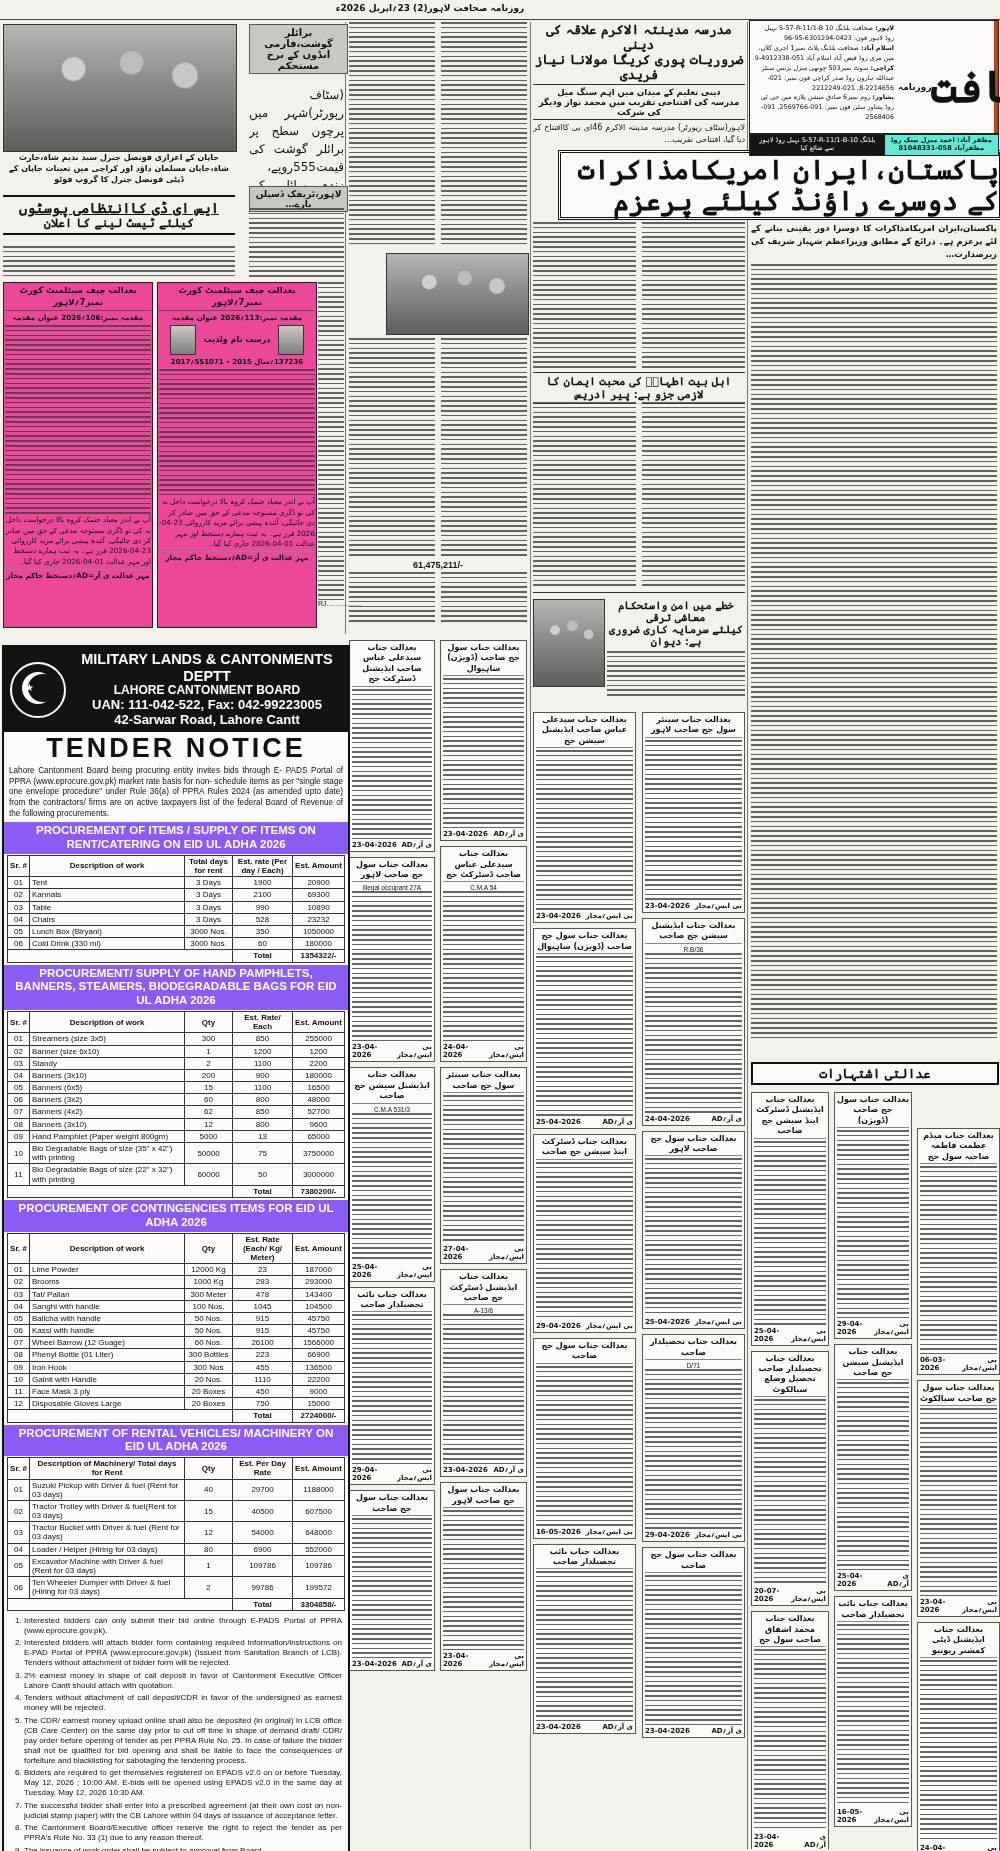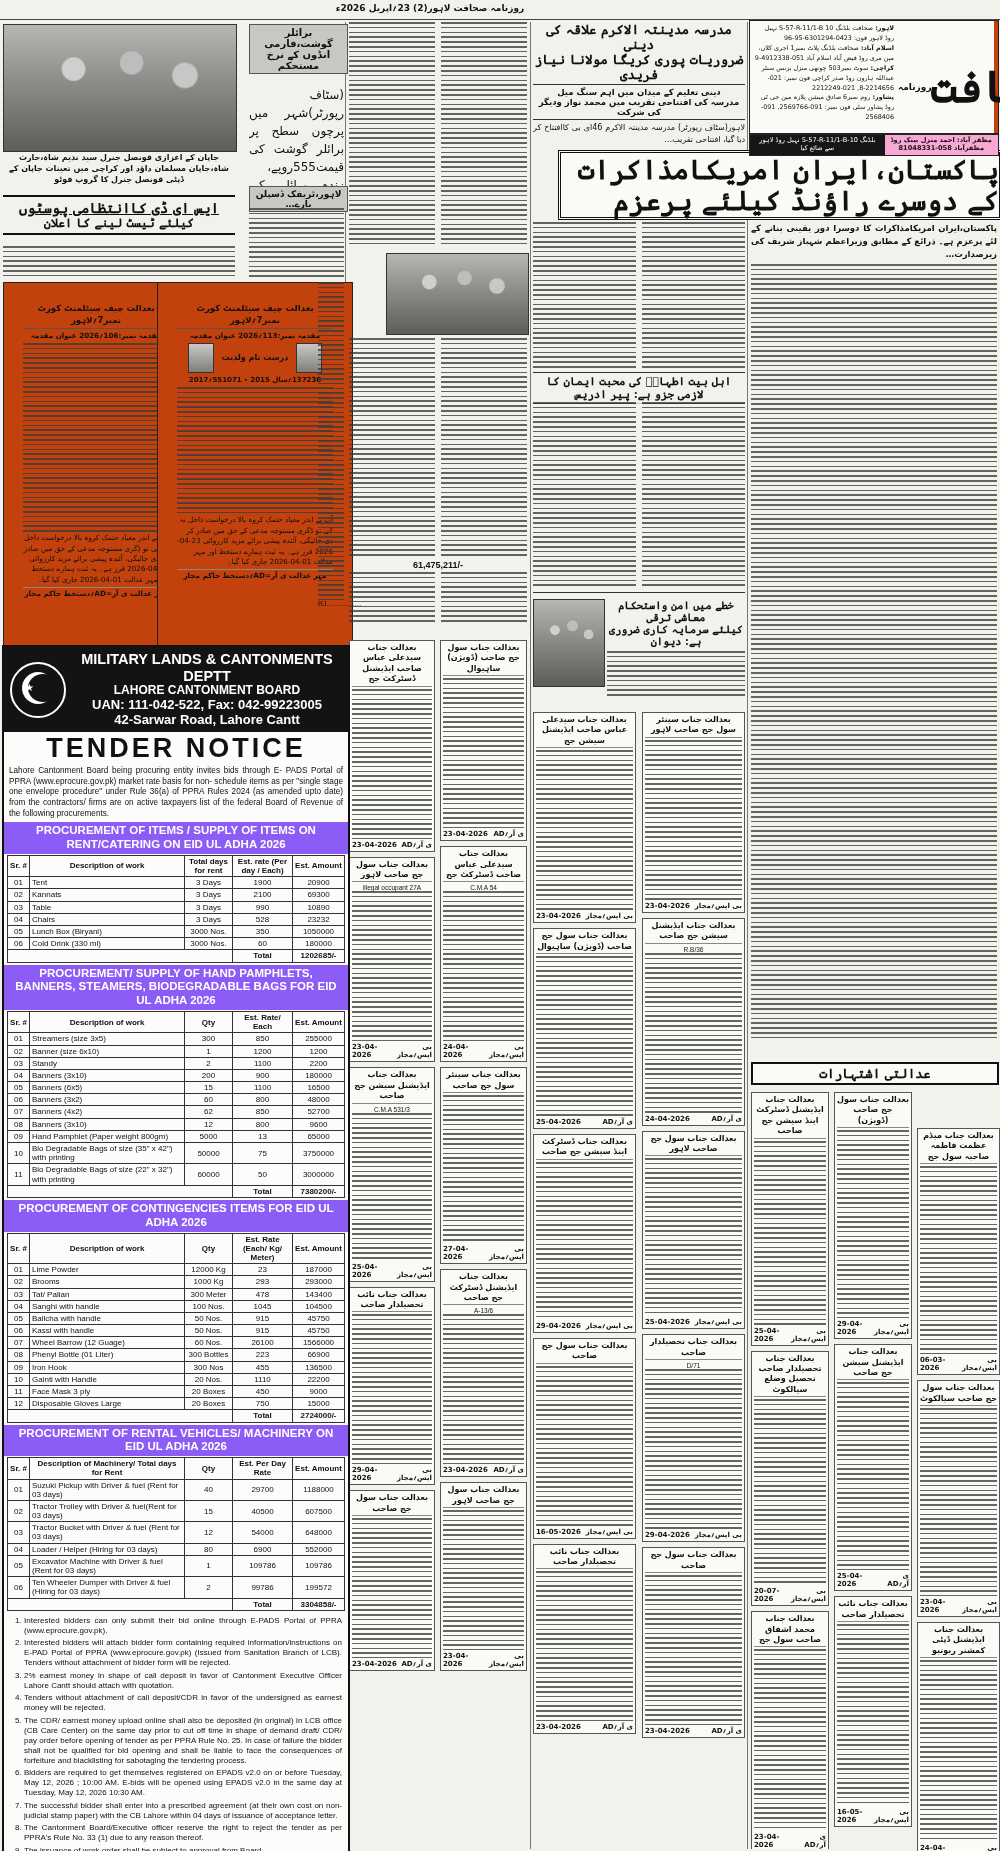--- a/index.html
+++ b/index.html
@@ -28,27 +28,27 @@
   
   .masthead{border:1.5px solid #222;background:#fbfaf7;display:flex;flex-direction:row;}
   .contacts{flex:1;padding:3px 4px;font-size:6.4px;line-height:1.55;direction:rtl;text-align:right;}
   .contacts .city{font-weight:bold;}
   .logoblock{width:96px;border-right:4px solid #c2410c;display:flex;align-items:center;justify-content:flex-start;padding-top:20px;}
   .logo-small{font-size:9px;font-weight:bold;}
   .logo-main{font-family:"DejaVu Serif",serif;font-size:44px;font-weight:900;line-height:1.0;letter-spacing:-2px;}
   .tagline{font-size:6px;border:1px solid #666;background:#e9e7e2;padding:1px 2px;margin-top:2px;text-align:center;direction:rtl;}
   .pubstrip{display:flex;border:1px solid #222;font-size:6.6px;line-height:1.2;}
   .pubstrip .blk{background:#161616;color:#fff;flex:1.2;padding:2px 4px;direction:rtl;text-align:center;}
-  .pubstrip .wht{background:#f9a8d4;color:#111;flex:1;padding:2px 4px;direction:rtl;text-align:center;font-weight:bold;}
+  .pubstrip .wht{background:#5eead4;color:#111;flex:1;padding:2px 4px;direction:rtl;text-align:center;font-weight:bold;}
   
   .mainhead{border:3px double #111;background:#fbfaf7;display:flex;align-items:center;justify-content:center;
             font-size:27px;font-weight:900;direction:rtl;font-family:"DejaVu Serif",serif;}
   .h2box{font-weight:900;direction:rtl;text-align:center;font-family:"DejaVu Serif",serif;}
   
-  .cbox{border:1.5px solid #222;background:#c2410c;padding:19px;font-size:7.2px;direction:rtl;text-align:right;line-height:1.45;}
+  .cbox{border:1.5px solid #222;background:#ec4899;padding:1px;font-size:7.2px;direction:rtl;text-align:right;line-height:1.45;}
   .cbox .ch{font-weight:bold;text-align:center;font-size:8.5px;border-bottom:1px solid #555;padding-bottom:1px;margin-bottom:2px;}
   .cbox .cc{font-weight:bold;text-align:center;margin-bottom:2px;}
   .cbox .cf{font-weight:bold;text-align:center;margin-top:2px;border-top:1px solid #888;padding-top:1px;}
   
   .adcol{position:absolute;display:flex;flex-direction:column;gap:5px;overflow:hidden;}
   .ad{border:1px solid #555;background:#fbfaf7;padding:2px;}
   .ad-h{font-weight:bold;font-size:8px;direction:rtl;text-align:center;line-height:1.3;border-bottom:1px solid #888;padding-bottom:1px;margin-bottom:2px;}
   .ad-en{font-size:6.5px;font-family:"Liberation Sans",sans-serif;text-align:center;}
   .ad-f{display:flex;justify-content:space-between;font-size:7px;font-weight:bold;margin-top:2px;direction:ltr;}
   .ad-f .g{direction:rtl;}
@@ -521,21 +521,21 @@
             <tr>
               <td>06</td>
               <td class="c1">Cold Drink (330 ml)</td>
               <td>3000 Nos.</td>
               <td>60</td>
               <td>180000</td>
             </tr>
             <tr>
               <td class="sp" colspan="3"></td>
               <td class="tlab">Total</td>
-              <td class="tval">1202685/-</td>
+              <td class="tval">1354322/-</td>
             </tr>
           </tbody>
         </table>
       </div>
 
     <div class="ttitle">PROCUREMENT/ SUPPLY OF HAND PAMPHLETS, BANNERS, STEAMERS, BIODEGRADABLE BAGS FOR EID UL ADHA 2026</div>
     <div class="tblwrap">
         <table class="tbl">
           <colgroup>
             <col class="w0">

